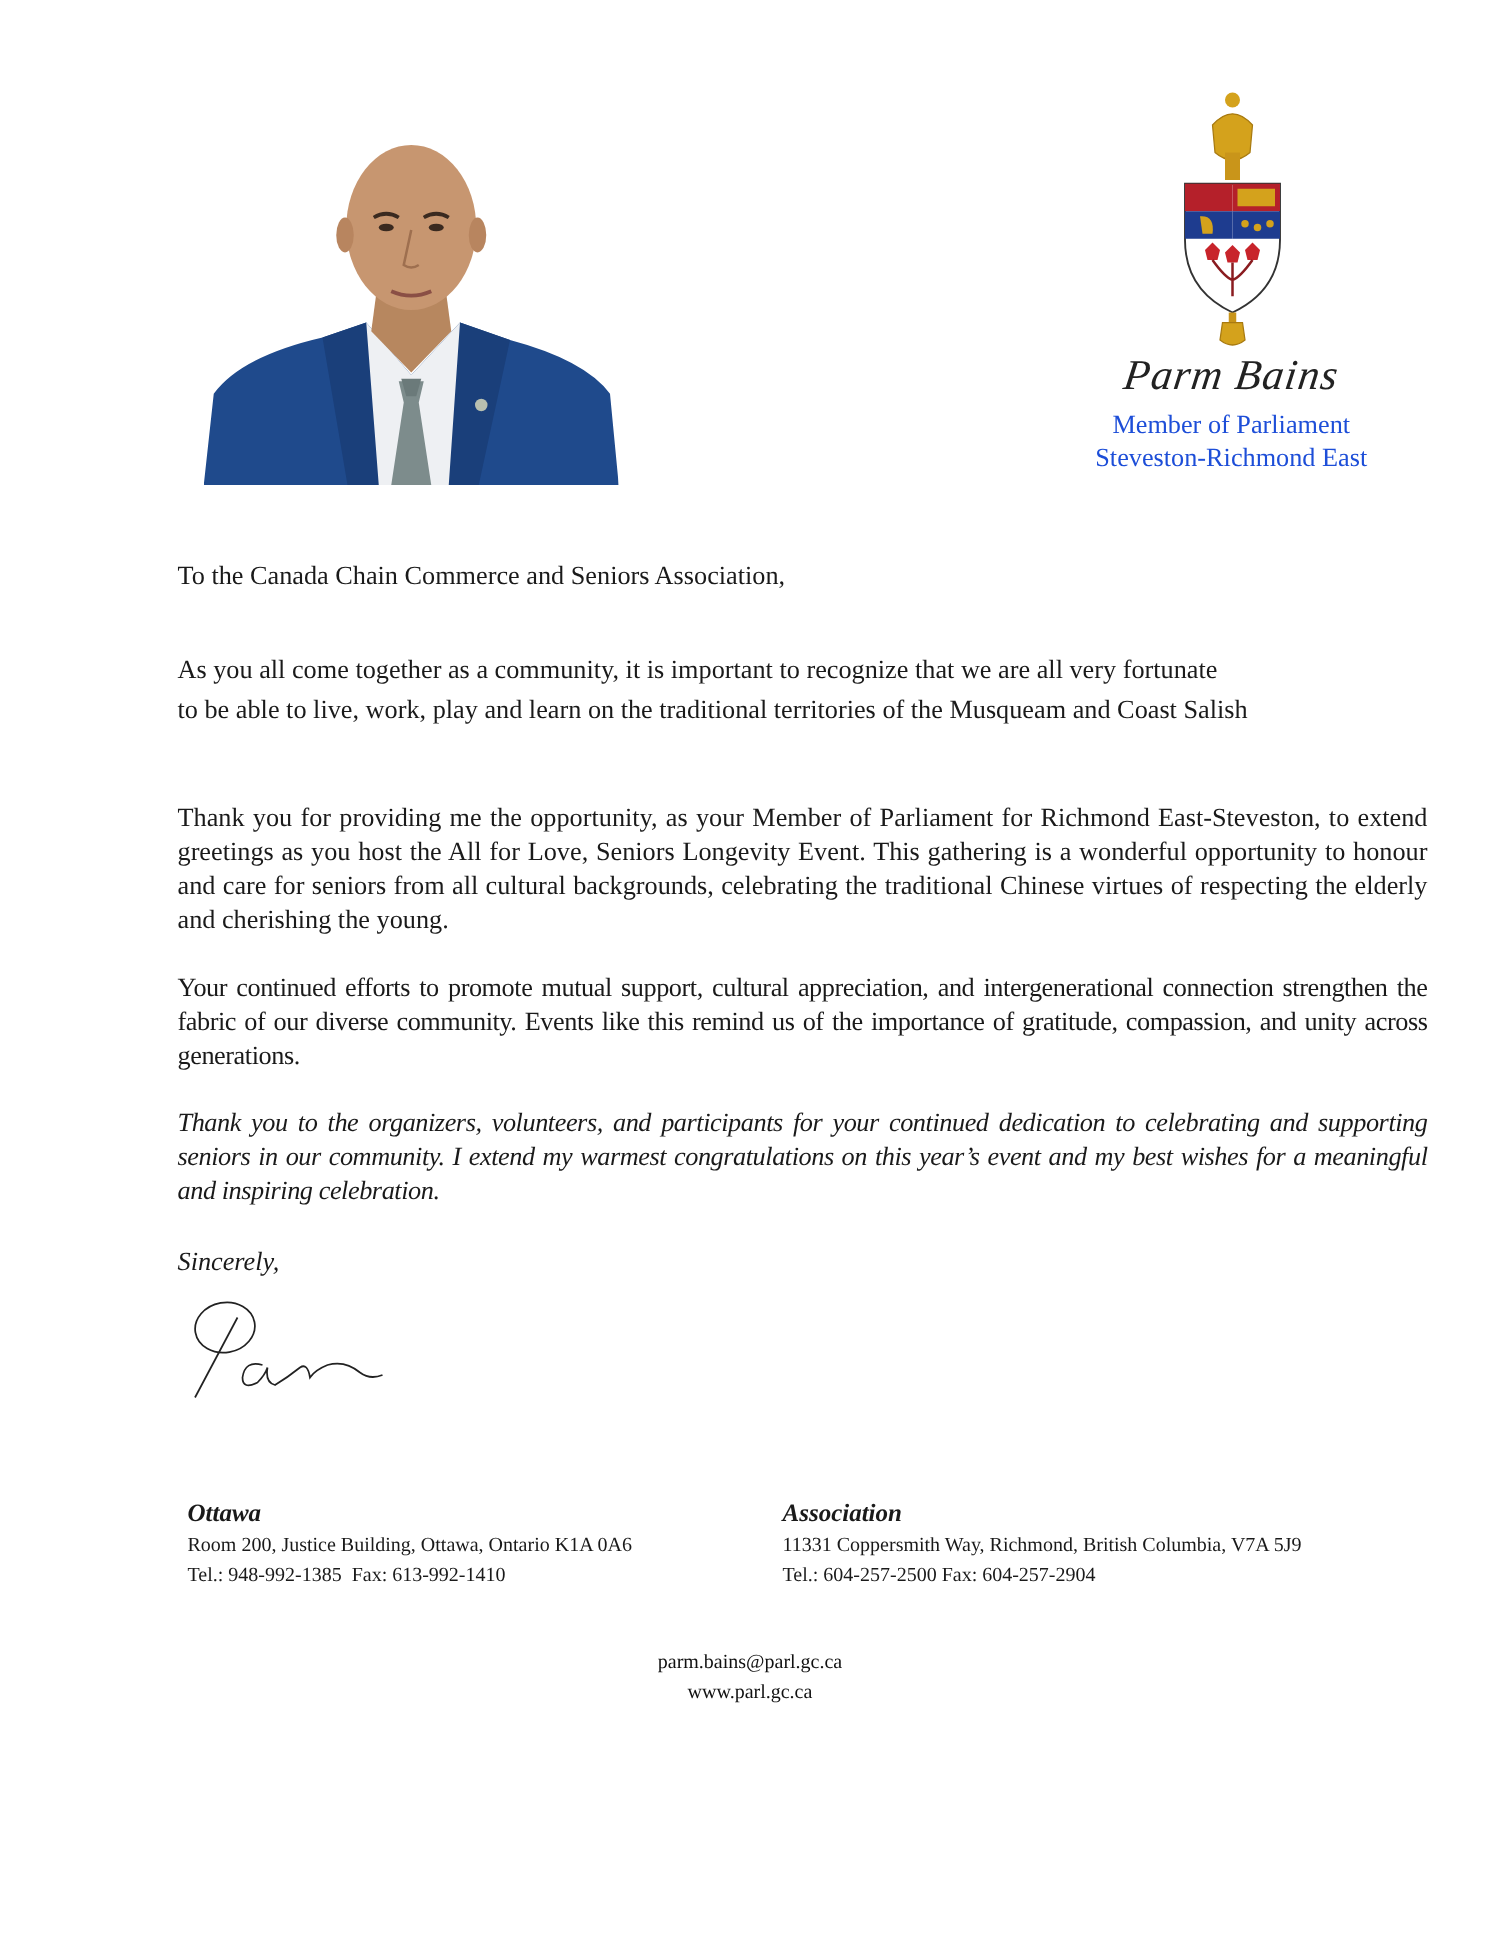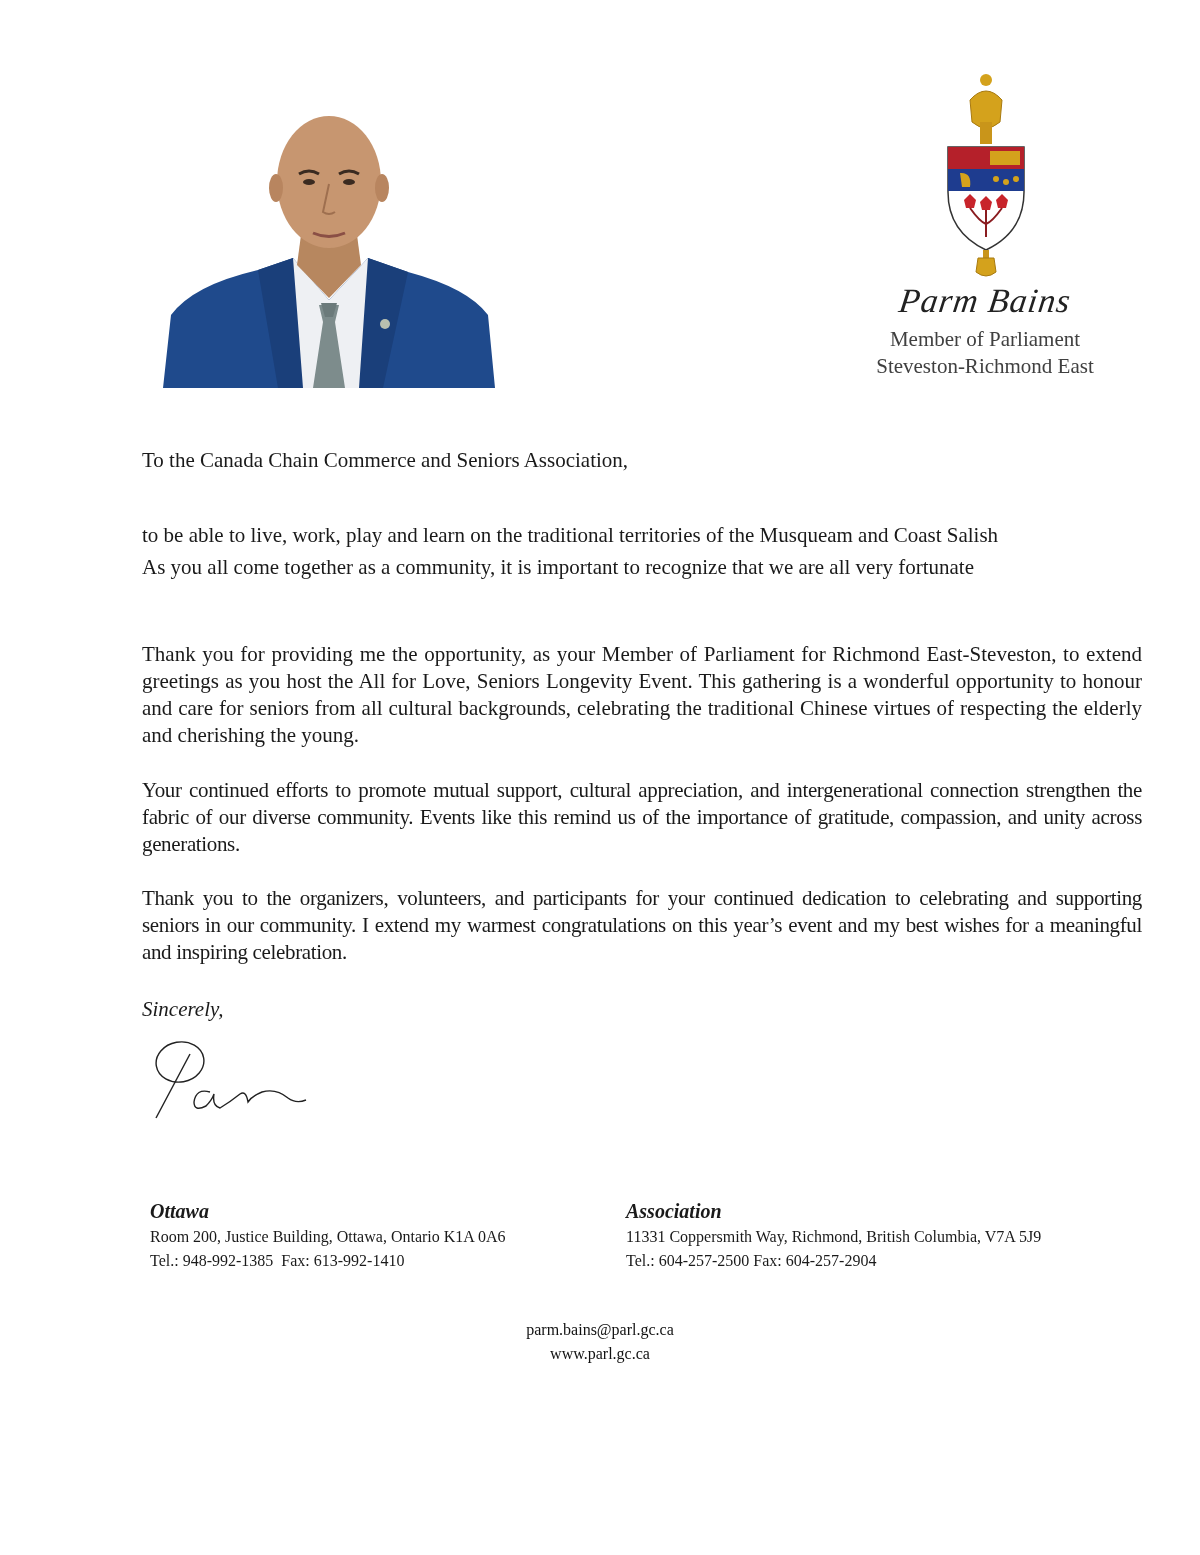--- a/index.html
+++ b/index.html
@@ -9,30 +9,30 @@
 
   
   #portrait { left: 163px; top: 100px; width: 332px; height: 288px; overflow: hidden; }
   #portrait svg { display: block; }
 
   
   #crest { left: 940px; top: 72px; width: 92px; height: 208px; }
   #mp-name { left: 860px; top: 282px; width: 250px; text-align: center;
              font-family: "Liberation Serif", serif; font-style: italic; font-size: 34px;
              letter-spacing: 1px; color: #222; transform: skewX(-8deg); }
-  #mp-title { left: 840px; top: 326px; width: 290px; text-align: center; font-size: 21px; color: #404040; line-height: 27px; }
+  #mp-title { left: 840px; top: 326px; width: 290px; text-align: center; font-size: 21px; color: #1d4ed8; line-height: 27px; }
 
   
   .para { left: 142px; width: 1000px; font-size: 21px; line-height: 27px; color: #1a1a1a; }
   .just { text-align: justify; }
   #salutation { top: 447px; }
   #p1 { top: 520px; line-height: 31.5px; }
   #p2 { top: 641px; }
   #p3 { top: 777px; letter-spacing: -0.35px; }
-  #p4 { top: 885px; letter-spacing: -0.35px; }
+  #p4 { top: 885px; letter-spacing: -0.35px; font-style: italic; }
   #closing { top: 996px; font-style: italic; }
 
   #signature { left: 148px; top: 1040px; width: 165px; height: 85px; }
 
   
   .foot { font-size: 16px; line-height: 24px; color: #1a1a1a; }
   #ottawa-block { left: 150px; top: 1197px; width: 442px; text-align: left; }
   #const-block { left: 626px; top: 1197px; width: 520px; text-align: left; }
   .foot-head { font-weight: bold; font-style: italic; font-size: 20px; line-height: 28px; }
   #contact-block { left: 450px; top: 1318px; width: 300px; text-align: center; font-size: 16px; line-height: 24px; }
@@ -101,22 +101,22 @@
 
 <div id="mp-name" class="abs">Parm Bains</div>
 <div id="mp-title" class="abs">
   <div>Member of Parliament</div>
   <div>Steveston-Richmond East</div>
 </div>
 
 <div id="salutation" class="abs para">To the Canada Chain Commerce and Seniors Association,</div>
 
 <div id="p1" class="abs para">
+  <div>As you all come together as a community, it is important to recognize that we are all very fortunate</div>
   <div>to be able to live, work, play and learn on the traditional territories of the Musqueam and Coast Salish</div>
-  <div>As you all come together as a community, it is important to recognize that we are all very fortunate</div>
 </div>
 
 <div id="p2" class="abs para just">Thank you for providing me the opportunity, as your Member of Parliament for Richmond East-Steveston, to extend greetings as you host the All for Love, Seniors Longevity Event. This gathering is a wonderful opportunity to honour and care for seniors from all cultural backgrounds, celebrating the traditional Chinese virtues of respecting the elderly and cherishing the young.</div>
 <div id="p3" class="abs para just">Your continued efforts to promote mutual support, cultural appreciation, and intergenerational connection strengthen the fabric of our diverse community. Events like this remind us of the importance of gratitude, compassion, and unity across generations.</div>
 <div id="p4" class="abs para just">Thank you to the organizers, volunteers, and participants for your continued dedication to celebrating and supporting seniors in our community. I extend my warmest congratulations on this year’s event and my best wishes for a meaningful and inspiring celebration.</div>
 
 <div id="closing" class="abs para">Sincerely,</div>
 
 <div id="signature" class="abs">
   <svg width="165" height="85" viewBox="0 0 165 85">

